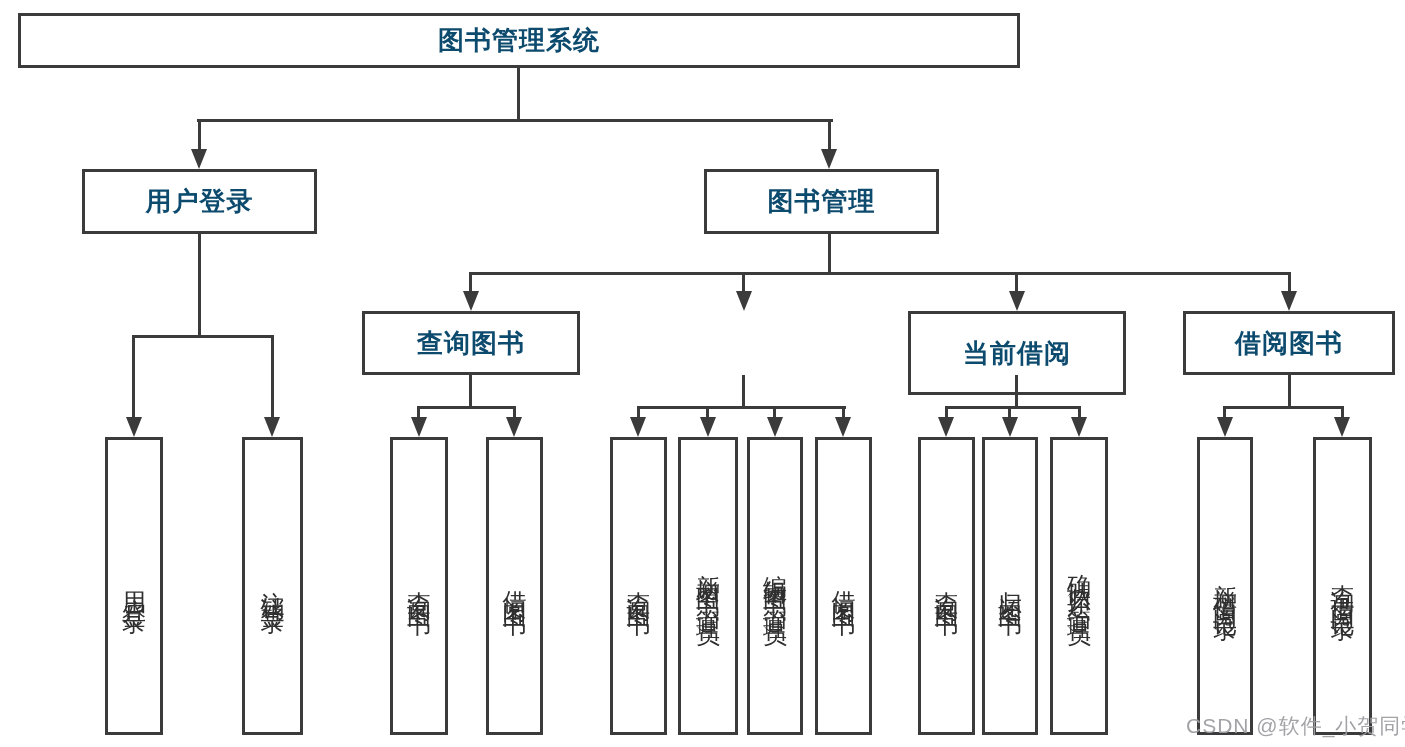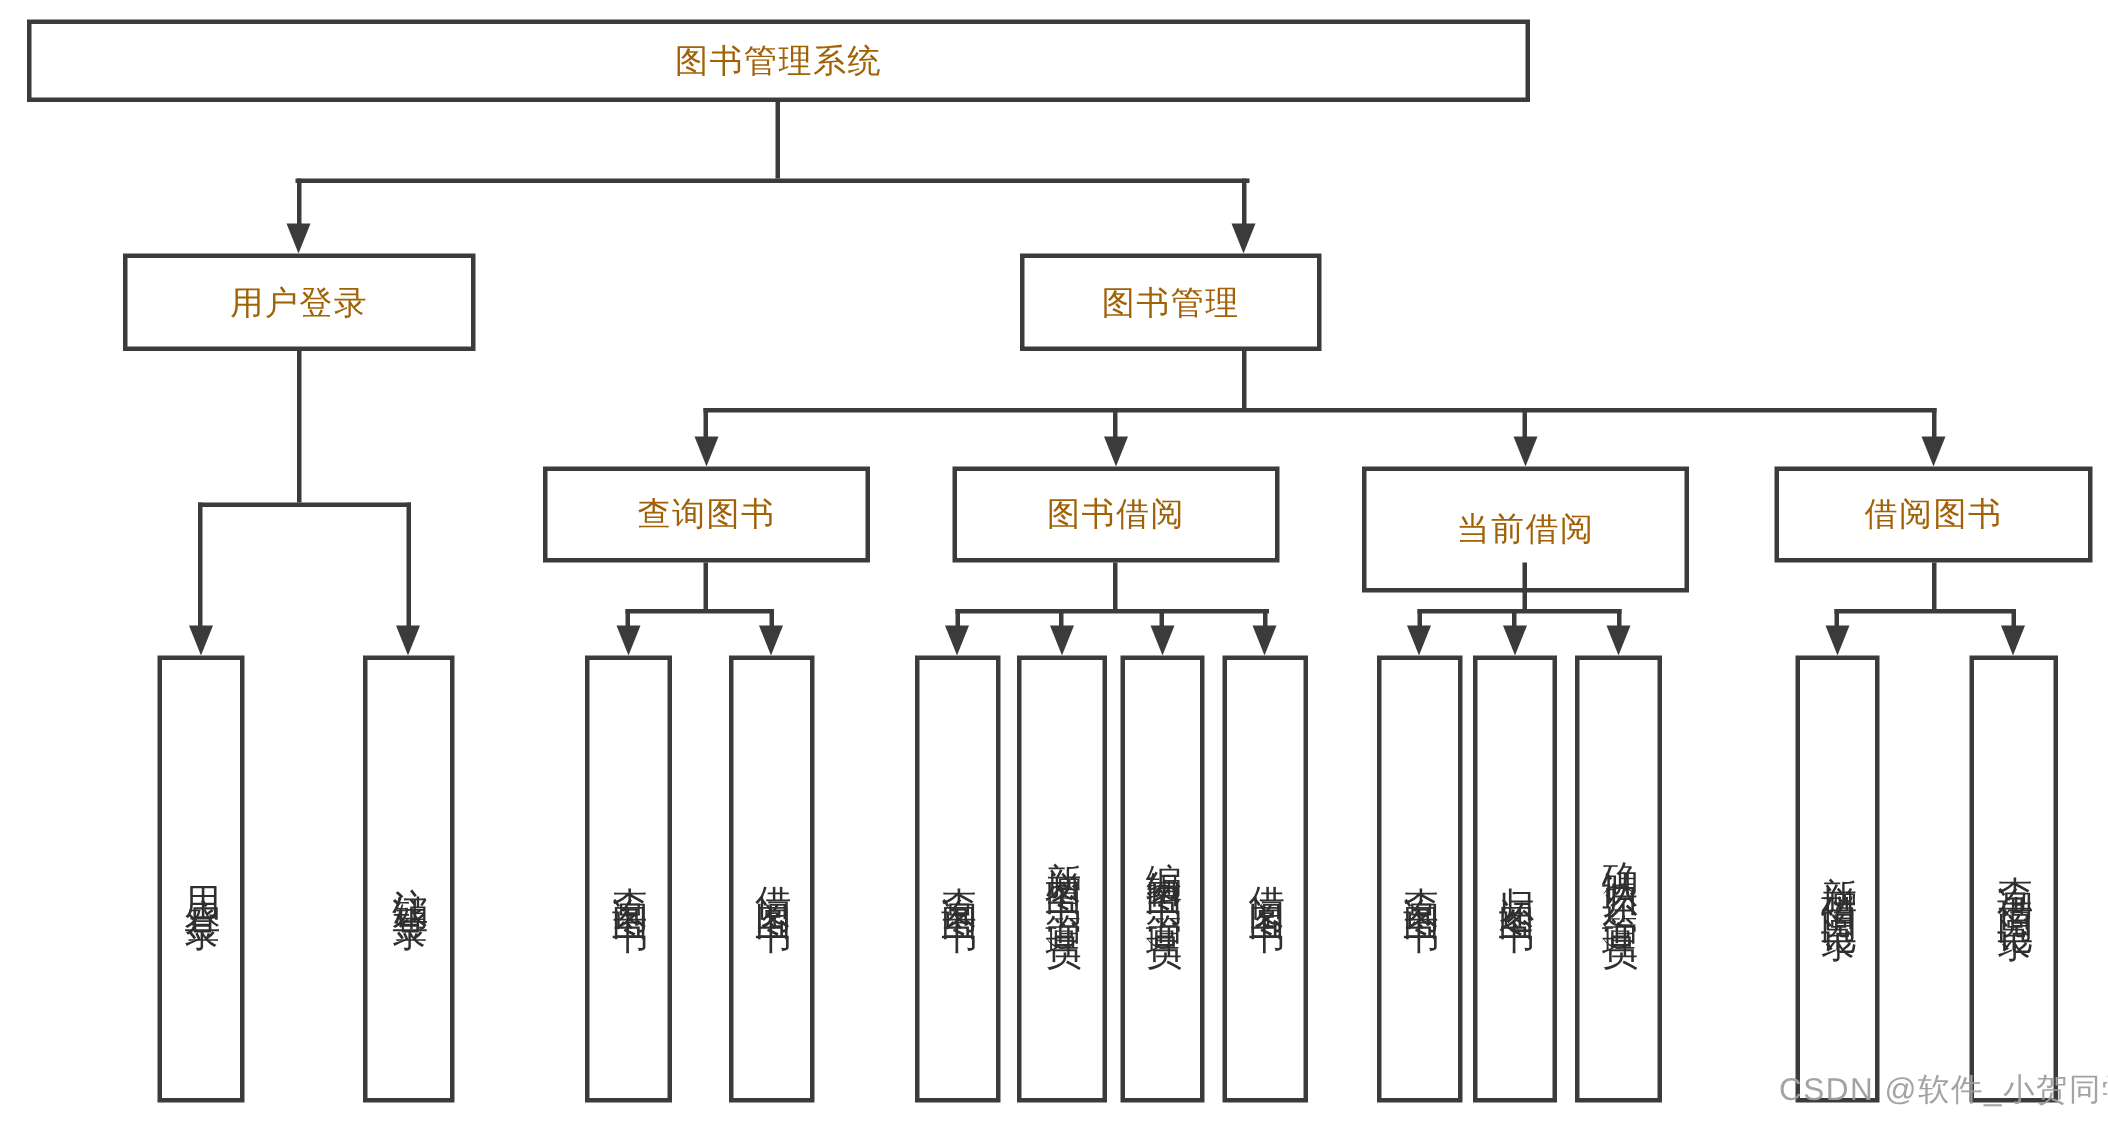--- a/index.html
+++ b/index.html
@@ -8,21 +8,21 @@
     background:#ffffff;
     font-family:"Liberation Sans","DejaVu Sans",sans-serif;
     color:#2f2f2f;
   }
   .node{
     position:absolute; box-sizing:border-box;
     background:#ffffff; border:3px solid #3b3b3b;
     display:flex; align-items:center; justify-content:center;
   }
   .hnode span{
-    font-size:22px; letter-spacing:1px; color:#a16207; white-space:nowrap;
+    font-size:26px; letter-spacing:1px; color:#0c4a6e; white-space:nowrap;font-weight:bold;
   }
   .vnode span{
     writing-mode:vertical-rl; text-orientation:mixed;
     font-size:24px; letter-spacing:7px; color:#2f2f2f; white-space:nowrap;
   }
   .vline,.hline{position:absolute; background:#3b3b3b;}
   .vline{width:3px;}
   .hline{height:3px;}
   .ahead{
     position:absolute; width:0; height:0;
@@ -47,21 +47,21 @@
   <div class="vline" style="left:517px;top:68px;height:51px;"></div>
   <div class="hline" style="left:197px;top:119px;width:636px;"></div>
   <div class="vline" style="left:198px;top:119px;height:36px;"></div>
   <div class="ahead" style="left:191px;top:149px;"></div>
   <div class="vline" style="left:828px;top:119px;height:36px;"></div>
   <div class="ahead" style="left:821px;top:149px;"></div>
 
   <div class="node hnode" style="left:82px;top:169px;width:235px;height:65px;">
     <span>用户登录</span>
   </div>
-  <div class="node hnode" style="left:680px;top:169px;width:201px;height:65px;">
+  <div class="node hnode" style="left:704px;top:169px;width:235px;height:65px;">
     <span>图书管理</span>
   </div>
 
   <div class="vline" style="left:198px;top:234px;height:101px;"></div>
   <div class="hline" style="left:132px;top:335px;width:142px;"></div>
   <div class="vline" style="left:132px;top:335px;height:86px;"></div>
   <div class="ahead" style="left:126px;top:417px;"></div>
   <div class="vline" style="left:271px;top:335px;height:86px;"></div>
   <div class="ahead" style="left:264px;top:417px;"></div>
 
@@ -71,23 +71,20 @@
   <div class="ahead" style="left:463px;top:291px;"></div>
   <div class="vline" style="left:742px;top:272px;height:25px;"></div>
   <div class="ahead" style="left:736px;top:291px;"></div>
   <div class="vline" style="left:1015px;top:272px;height:25px;"></div>
   <div class="ahead" style="left:1009px;top:291px;"></div>
   <div class="vline" style="left:1288px;top:272px;height:25px;"></div>
   <div class="ahead" style="left:1281px;top:291px;"></div>
 
   <div class="node hnode" style="left:362px;top:311px;width:218px;height:64px;">
     <span>查询图书</span>
-  </div>
-  <div class="node hnode" style="left:635px;top:311px;width:218px;height:64px;">
-    <span>图书借阅</span>
   </div>
   <div class="node hnode" style="left:908px;top:311px;width:218px;height:84px;">
     <span>当前借阅</span>
   </div>
   <div class="node hnode" style="left:1183px;top:311px;width:212px;height:64px;">
     <span>借阅图书</span>
   </div>
 
   <div class="vline" style="left:469px;top:375px;height:31px;"></div>
   <div class="hline" style="left:417px;top:406px;width:99px;"></div>

